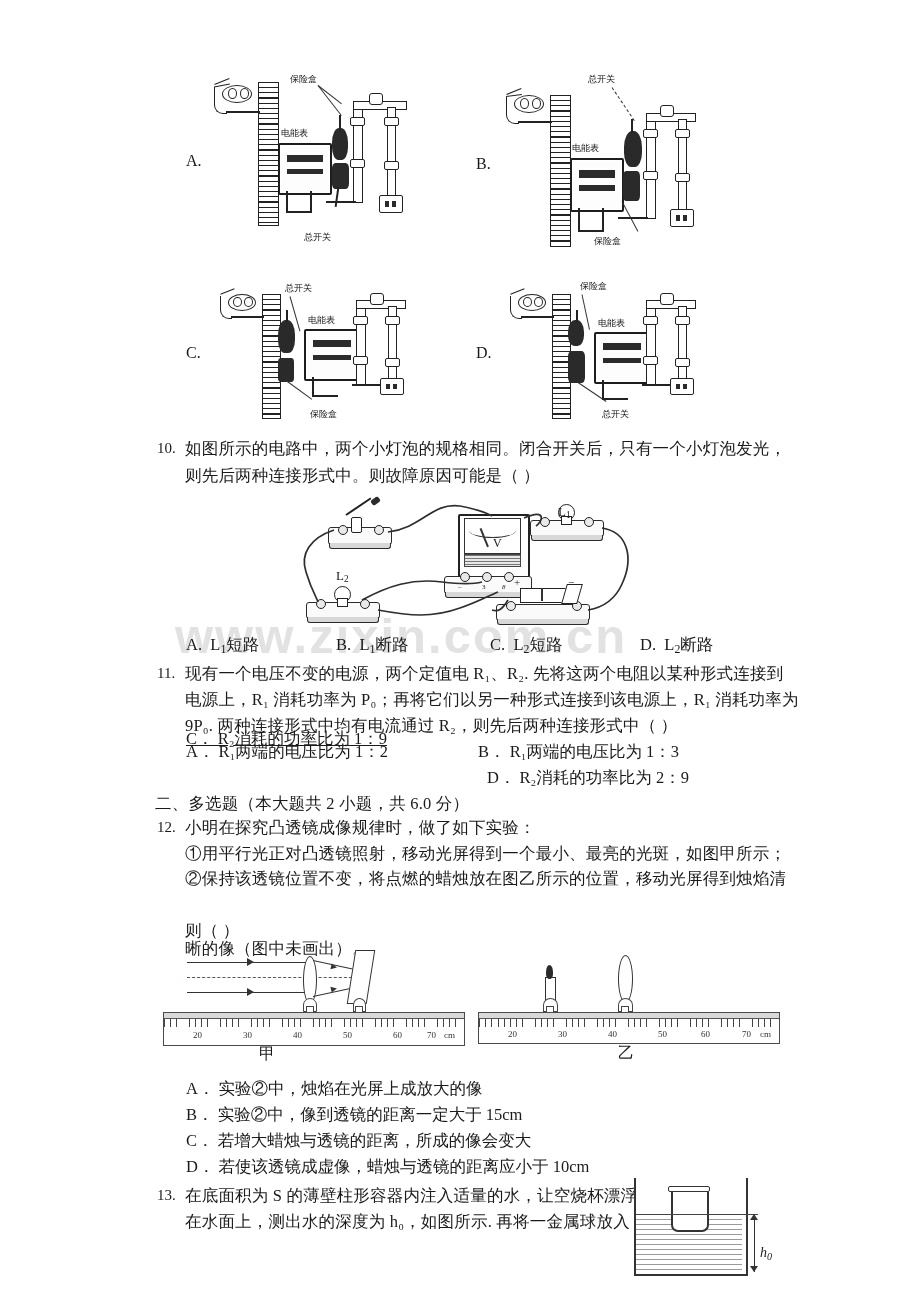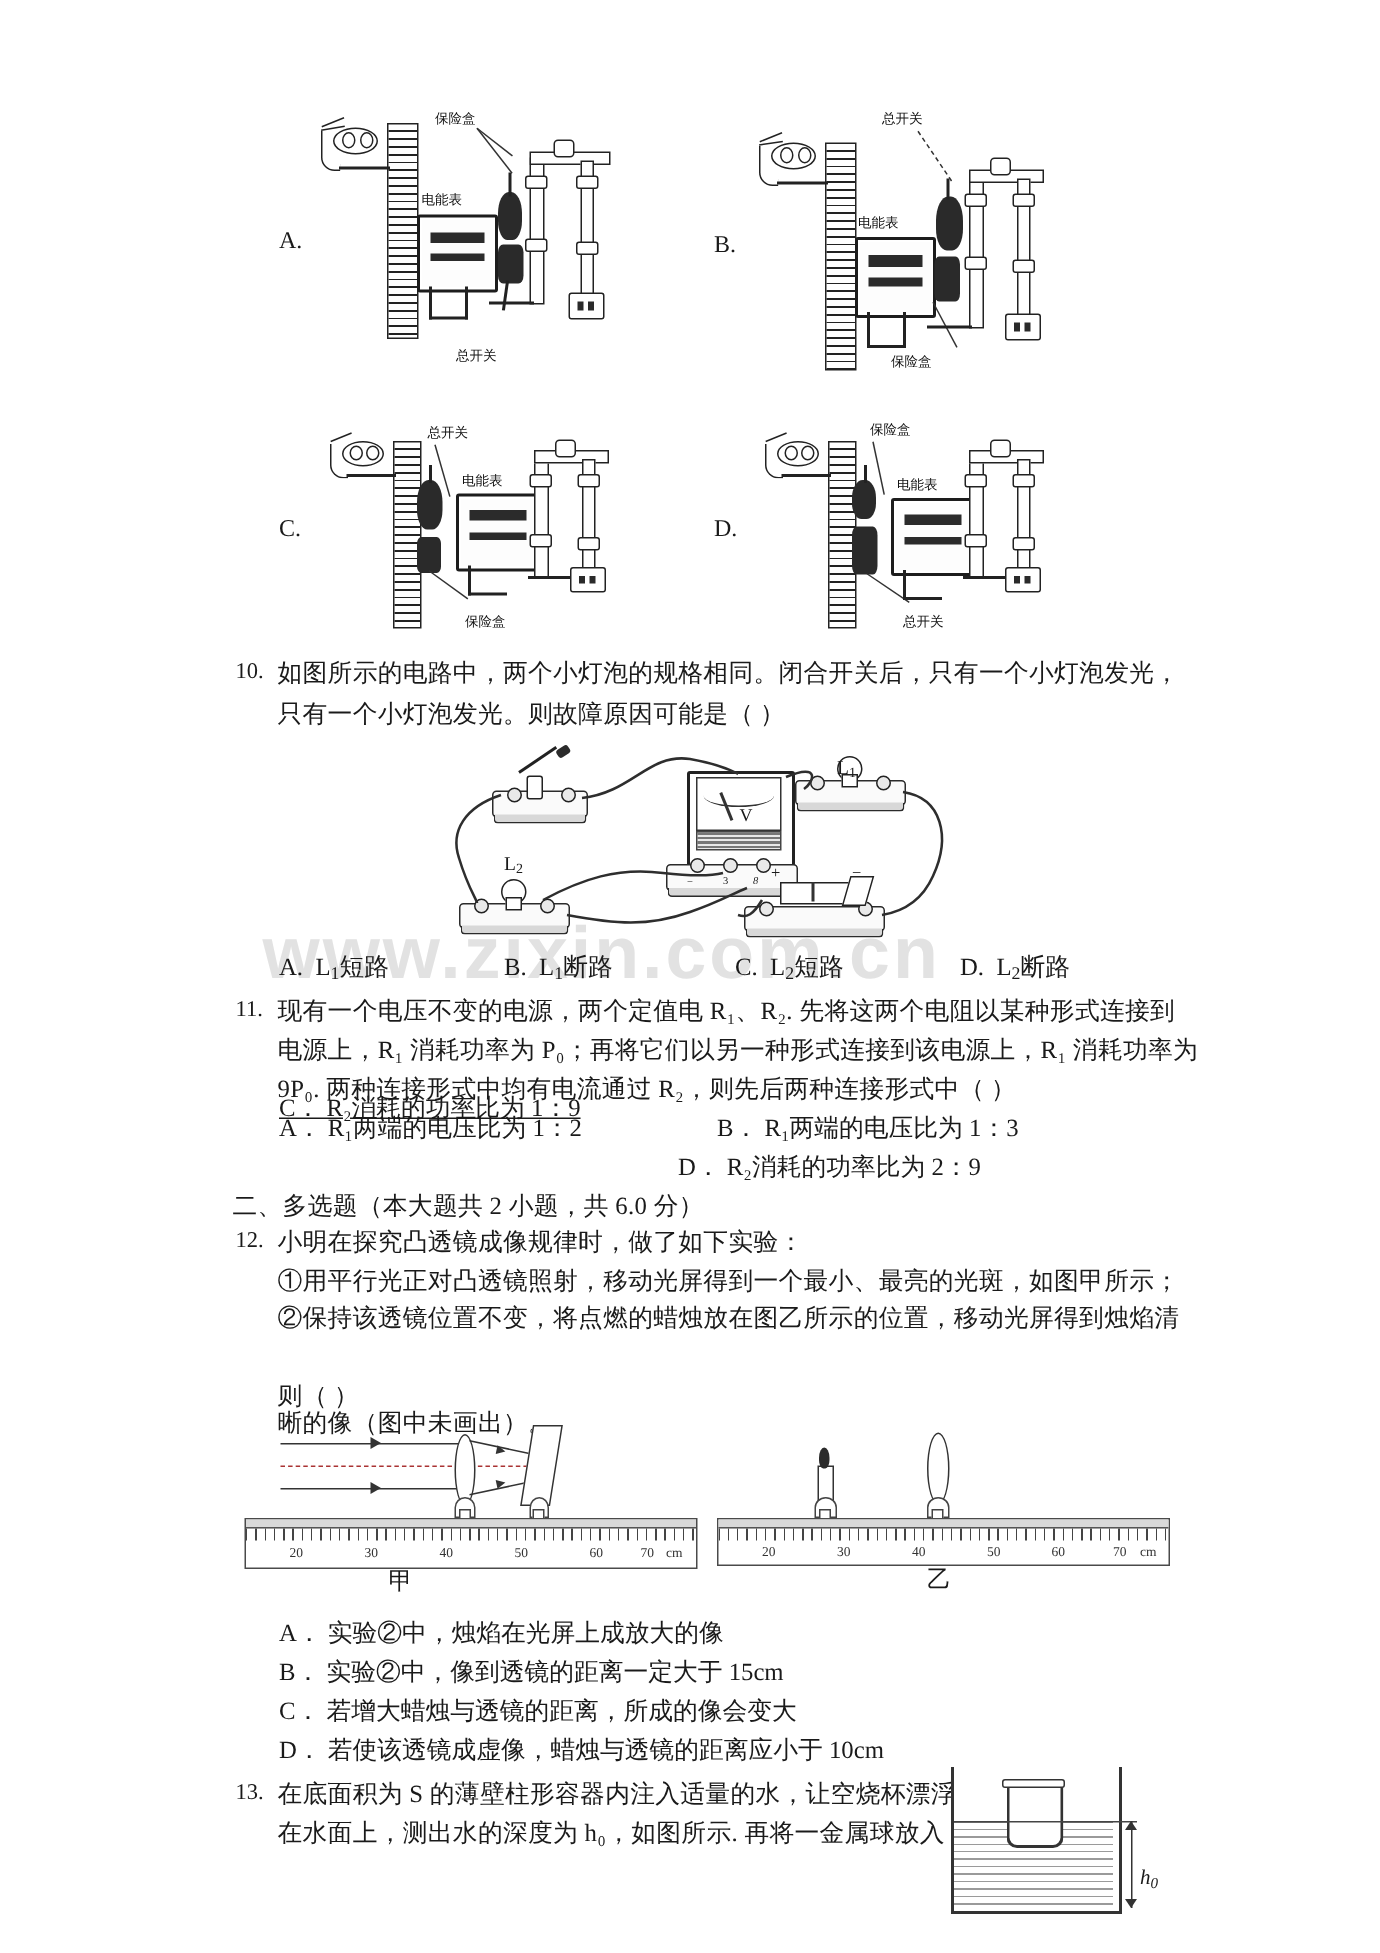--- a/index.html
+++ b/index.html
@@ -457,21 +457,21 @@
       <i style="left:24%;"></i>
           <i style="left:54%;"></i>
     </div>
     <div class="thinline" style="left:126px;top:108px;width:1.8px;height:20px;"></div>
     <div class="thinline" style="left:126px;top:126px;width:26px;height:1.8px;"></div>
     <div class="thinline" style="left:166px;top:112px;width:28px;height:1.6px;"></div>
   </div>
 
   <div class="qnum" style="left:157px;top:440px;">10.</div>
   <div class="qline indent" style="top:436px;">如图所示的电路中，两个小灯泡的规格相同。闭合开关后，只有一个小灯泡发光，</div>
-  <div class="qline indent" style="top:463px;">只有一个小灯泡发光。则故障原因可能是（       ）</div>
+  <div class="qline indent" style="top:463px;">则先后两种连接形式中。则故障原因可能是（       ）</div>
 
   <div class="fig" style="left:292px;top:492px;width:372px;height:132px;">
 
     <div class="board" style="left:36px;top:35px;width:62px;height:16px;"></div>
     <div class="term" style="left:46px;top:33px;"></div>
     <div class="term" style="left:82px;top:33px;"></div>
     <div style="position:absolute;left:59px;top:25px;width:9px;height:14px;border:1.5px solid #222;background:#fff;border-radius:2px;"></div>
     <div class="thinline" style="left:54px;top:22px;width:30px;height:2px;transform:rotate(-34deg);transform-origin:left center;"></div>
     <div style="position:absolute;left:79px;top:6px;width:9px;height:6px;background:#2b2b2b;border-radius:2px;transform:rotate(-34deg);"></div>
 
@@ -548,21 +548,21 @@
   </div>
 
   <div class="qnum" style="left:157px;top:665px;">11.</div>
   <div class="qline indent" style="top:661px;">现有一个电压不变的电源，两个定值电 R₁、R₂. 先将这两个电阻以某种形式连接到</div>
   <div class="qline indent" style="top:687px;">电源上，R₁ 消耗功率为 P₀；再将它们以另一种形式连接到该电源上，R₁ 消耗功率为</div>
   <div class="qline indent" style="top:713px;">9P₀. 两种连接形式中均有电流通过 R₂，则先后两种连接形式中（       ）</div>
 
   <div class="optrow" style="left:186px;top:741px;">A． R₁两端的电压比为 1：2</div>
   <div class="optrow" style="left:478px;top:741px;">B． R₁两端的电压比为 1：3</div>
   <div class="optrow" style="left:186px;top:728px;text-decoration:underline;">C． R₂消耗的功率比为 1：9</div>
-  <div class="optrow" style="left:452px;top:767px;">D． R₂消耗的功率比为 2：9</div>
+  <div class="optrow" style="left:487px;top:767px;">D． R₂消耗的功率比为 2：9</div>
 
   <div class="qline" style="left:155px;top:791px;">二、多选题（本大题共 2 小题，共 6.0 分）</div>
 
   <div class="qnum" style="left:157px;top:819px;">12.</div>
   <div class="qline indent" style="top:815px;">小明在探究凸透镜成像规律时，做了如下实验：</div>
   <div class="qline indent" style="top:841px;">①用平行光正对凸透镜照射，移动光屏得到一个最小、最亮的光斑，如图甲所示；</div>
   <div class="qline indent" style="top:866px;">②保持该透镜位置不变，将点燃的蜡烛放在图乙所示的位置，移动光屏得到烛焰清</div>
   <div class="qline indent" style="top:936px;">晰的像（图中未画出）。</div>
   <div class="qline indent" style="top:918px;">则（       ）</div>
 

